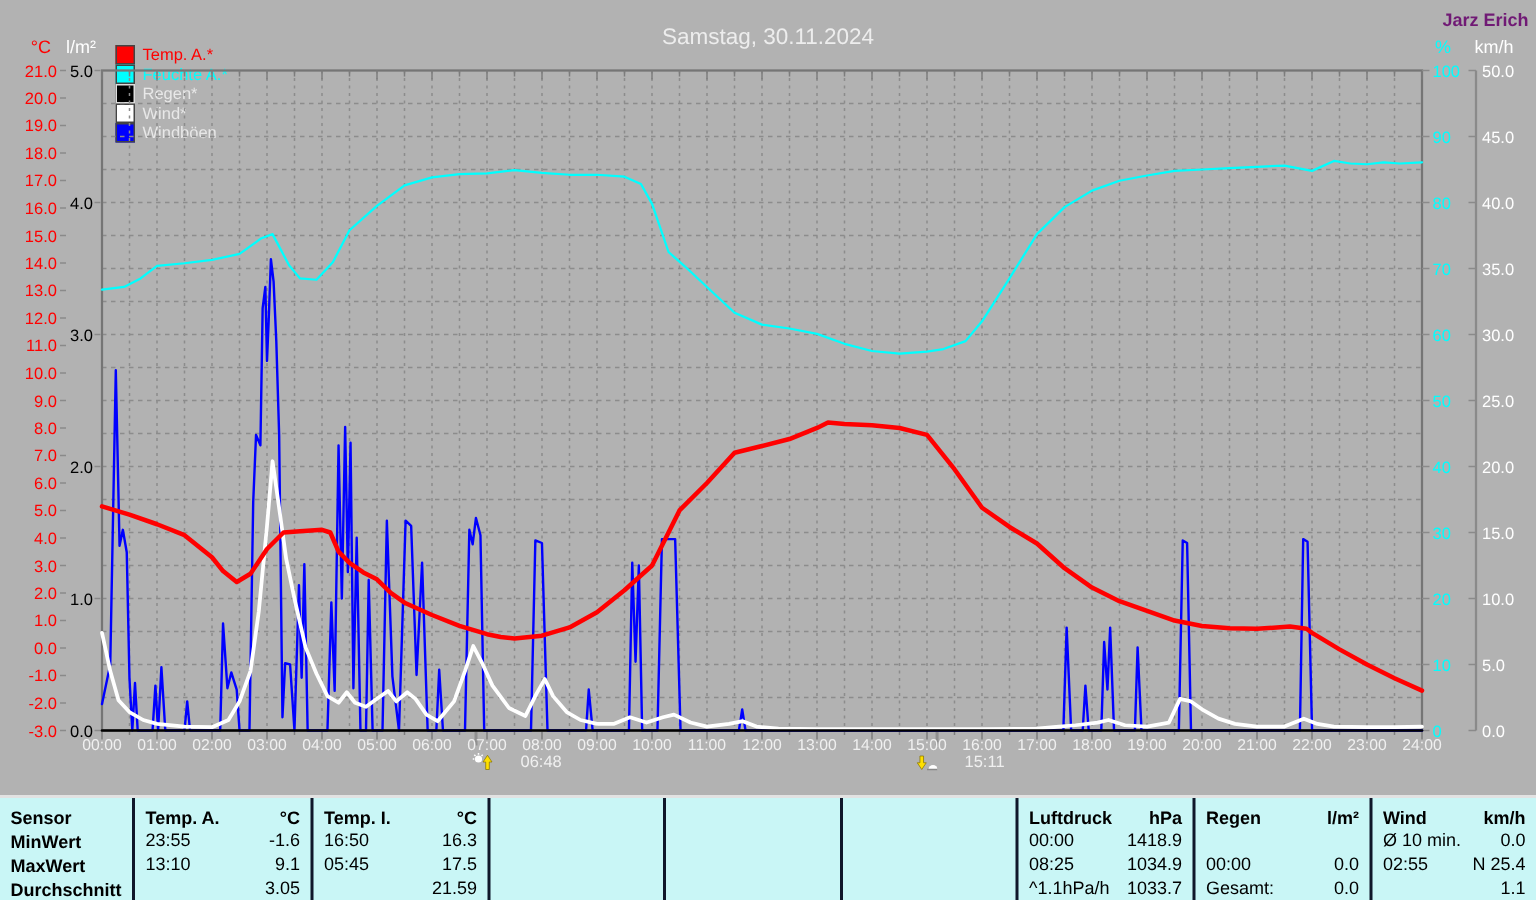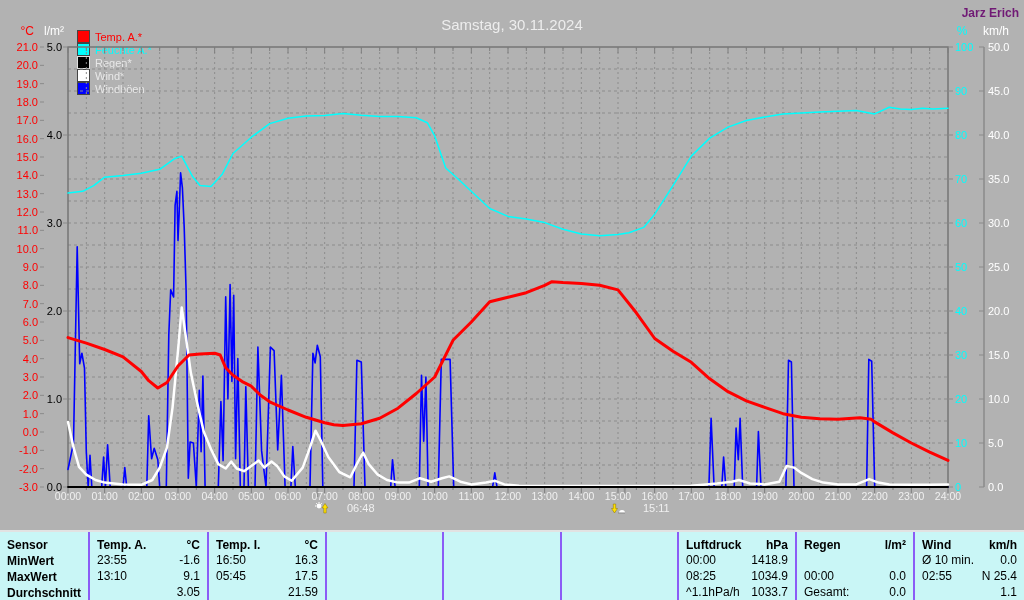--- a/index.html
+++ b/index.html
@@ -16,21 +16,21 @@
   .leg-item{width:83px;display:flex;align-items:center;font-size:11px;}
   .leg-sq{width:11px;height:11px;margin-right:5px;flex:0 0 auto;border:1px solid #444;}
   #chart{position:absolute;top:0;left:0;}
   #chart text{font-family:"Liberation Sans",sans-serif;}
   .sunmark{position:absolute;top:502px;display:flex;align-items:flex-end;gap:18px;
            color:#f0f0f0;font-size:11px;}
   #sunrise{left:315px;} #sunset{left:611px;}
   #datatable{position:absolute;top:530px;left:0;width:1024px;height:70px;background:#c9f6f6;
              border-top:2px solid #e2e2e2;display:grid;color:#000;font-size:12px;}
   .tcell{display:flex;justify-content:space-between;align-items:center;padding:0 7px;
-         border-left:2px solid #8b5cf6;overflow:hidden;white-space:nowrap;}
+         border-left:2px solid #0f172a;overflow:hidden;white-space:nowrap;}
   .tcell.nol{border-left:none;}
   .tbold{font-weight:bold;align-items:flex-end;}
 </style>
 </head>
 <body>
 
 <div id="screen">
   <div class="title">Samstag, 30.11.2024</div>
   <div class="watermark">Jarz Erich</div>
 

